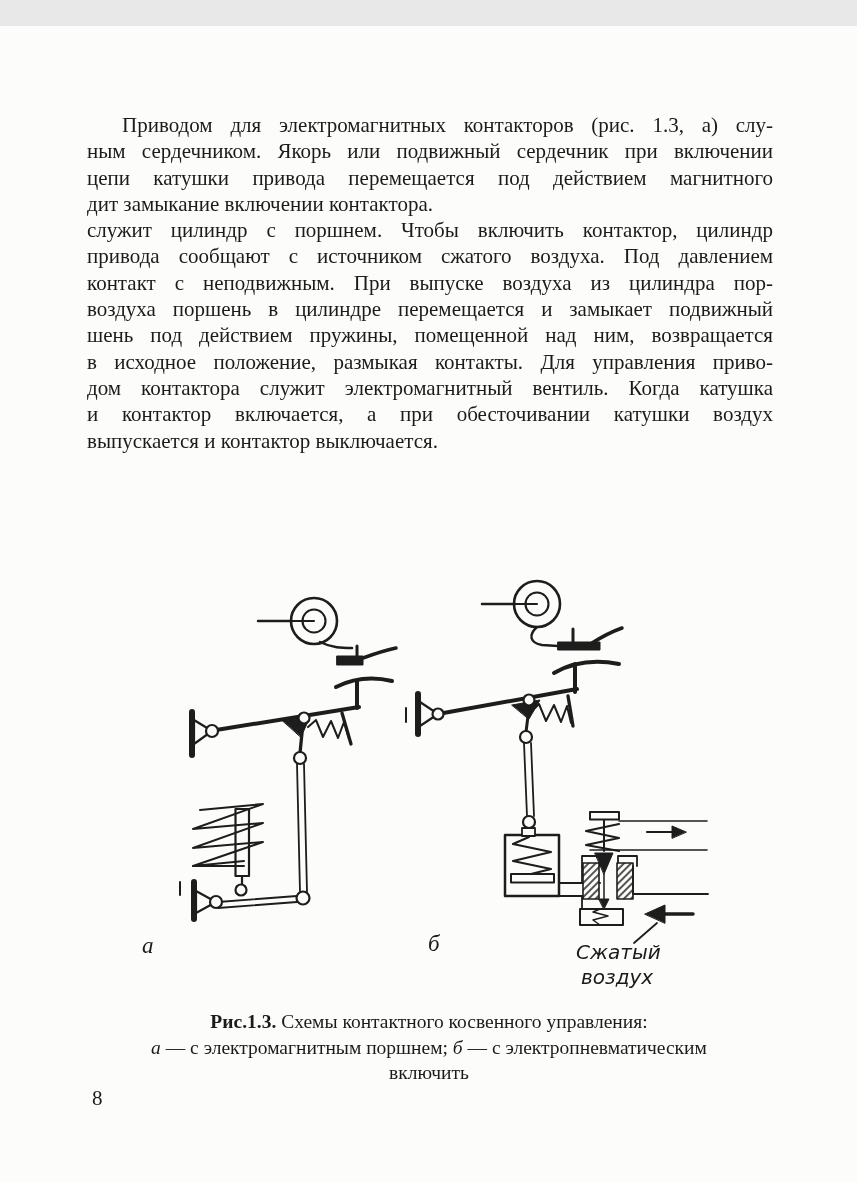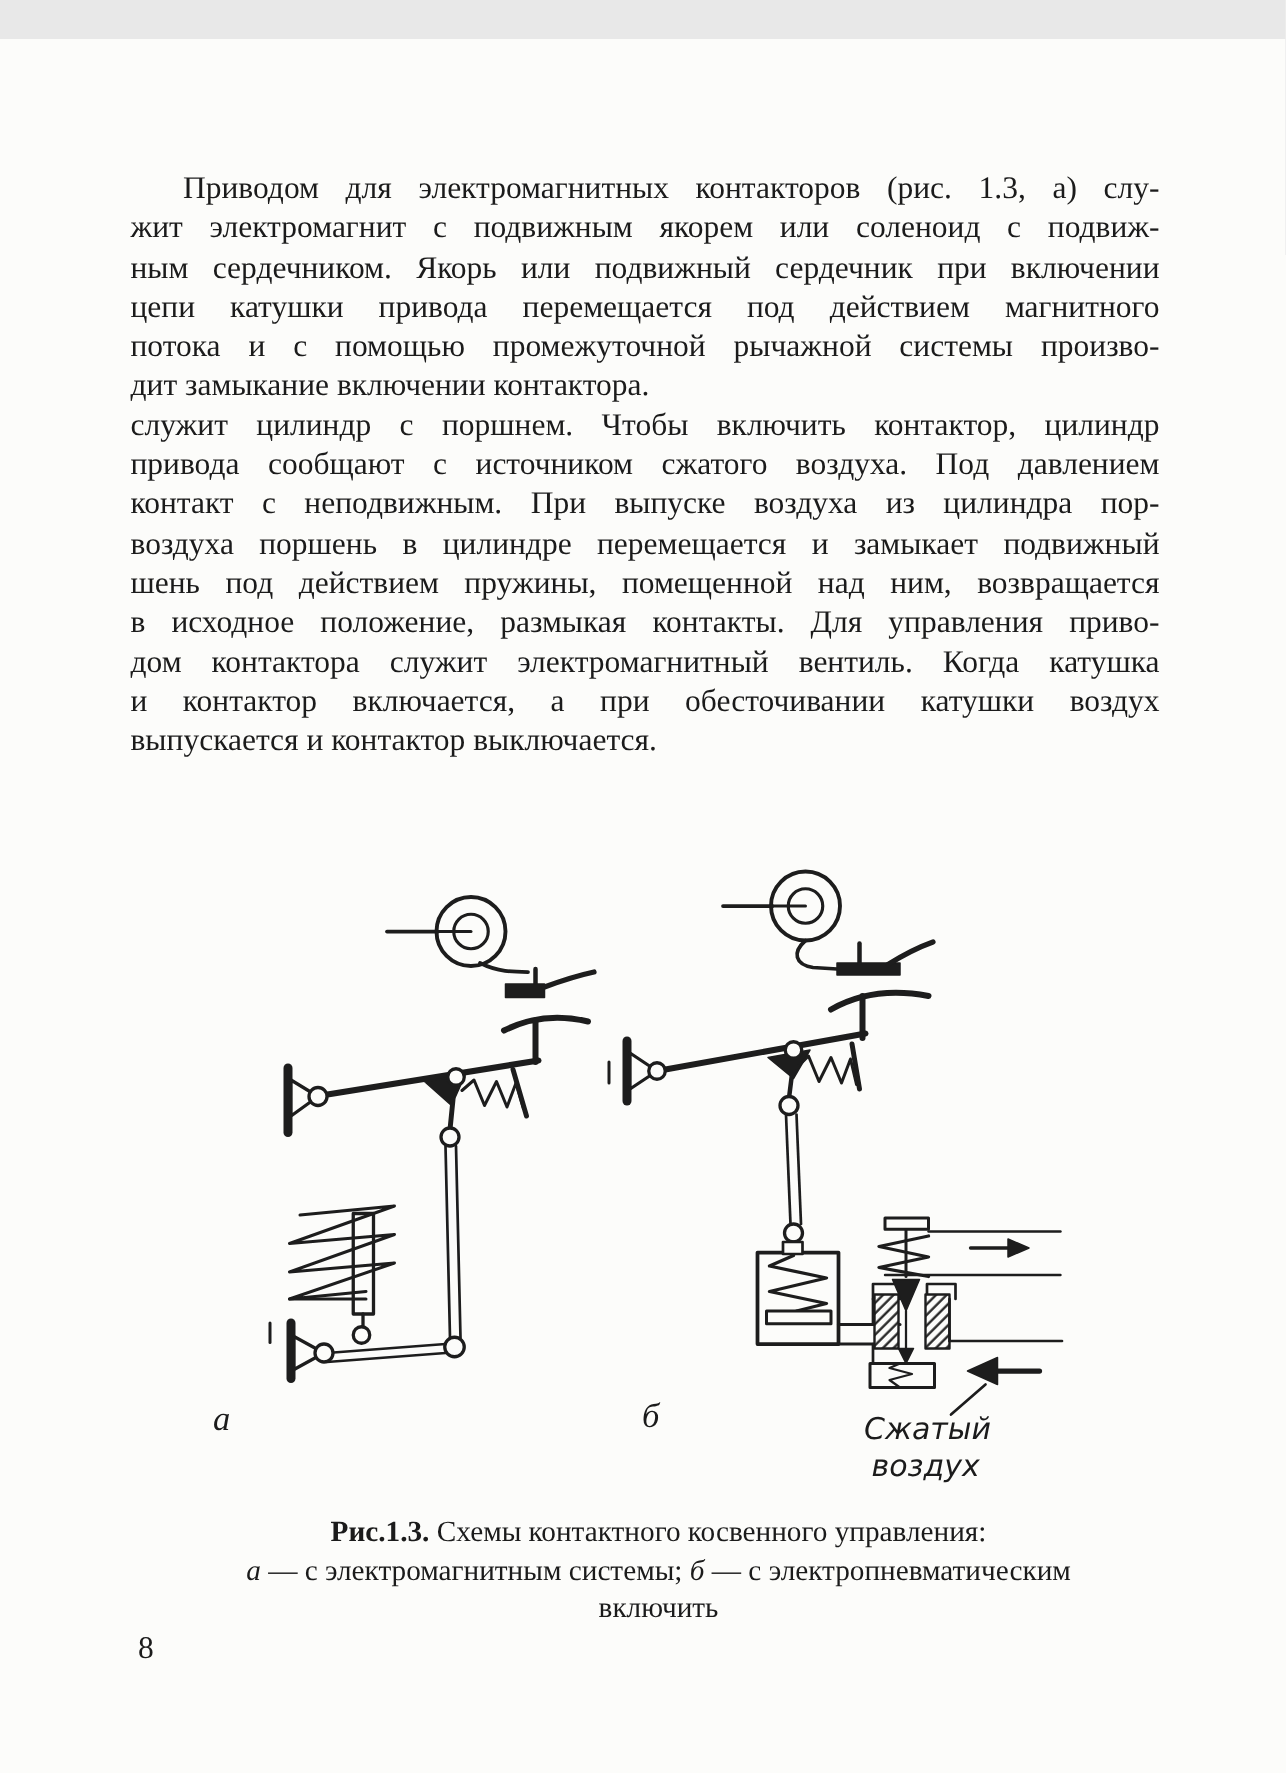--- a/index.html
+++ b/index.html
@@ -19,21 +19,21 @@
   .tline{
     text-align:justify;
     text-align-last:justify;
   }
   .tline.first{ text-indent:35px; }
   .tline.last{ text-align-last:left; }
   .figure{
     position:absolute;left:130px;top:545px;width:590px;height:435px;
   }
   .caption{
-    position:absolute;left:96px;top:983px;width:686px;
+    position:absolute;left:86px;top:983px;width:686px;
     font-size:19.5px;line-height:25.5px;text-align:center;
   }
   .caption .b{ font-weight:bold; }
   .caption .i{ font-style:italic; }
   .page-number{
     position:absolute;left:92px;top:1060px;font-size:21px;
   }
   svg text.lbl{
     font-family:"Liberation Serif", serif;
     font-style:italic;font-size:23px;fill:#1b1b1b;
@@ -43,24 +43,22 @@
     font-style:italic;font-size:20px;fill:#1b1b1b;
   }
 </style>
 </head>
 <body>
 
 <div class="page">
 
   <div class="text-block">
     <div class="tline first">Приводом для электромагнитных контакторов (рис. 1.3, а) слу-</div>
-    <div class="tline">жит электромагнит с подвижным якорем или соленоид с подвиж-</div>
     <div class="tline">ным сердечником. Якорь или подвижный сердечник при включении</div>
     <div class="tline">цепи катушки привода перемещается под действием магнитного</div>
-    <div class="tline">потока и с помощью промежуточной рычажной системы произво-</div>
     <div class="tline last">дит замыкание включении контактора.</div>
     <div class="tline">служит цилиндр с поршнем. Чтобы включить контактор, цилиндр</div>
     <div class="tline">привода сообщают с источником сжатого воздуха. Под давлением</div>
     <div class="tline">контакт с неподвижным. При выпуске воздуха из цилиндра пор-</div>
     <div class="tline">воздуха поршень в цилиндре перемещается и замыкает подвижный</div>
     <div class="tline">шень под действием пружины, помещенной над ним, возвращается</div>
     <div class="tline">в исходное положение, размыкая контакты. Для управления приво-</div>
     <div class="tline">дом контактора служит электромагнитный вентиль. Когда катушка</div>
     <div class="tline">и контактор включается, а при обесточивании катушки воздух</div>
     <div class="tline last">выпускается и контактор выключается.</div>
@@ -231,20 +229,20 @@
         <text class="air" x="451" y="413" stroke="none" fill="#1b1b1b">воздух</text>
       </g>
     </svg>
   </div>
 
   <div class="caption">
     <div>
       <span class="b">Рис.1.3.</span><span> Схемы контактного косвенного управления:</span>
     </div>
     <div>
-      <span class="i">а</span><span> — с электромагнитным системы; </span><span class="i">б</span><span> — с электропневматическим</span>
+      <span class="i">а</span><span> — с электромагнитным поршнем; </span><span class="i">б</span><span> — с электропневматическим</span>
     </div>
     <div>включить</div>
   </div>
 
   <div class="page-number">8</div>
 
 </div>
 
 </body></html>

